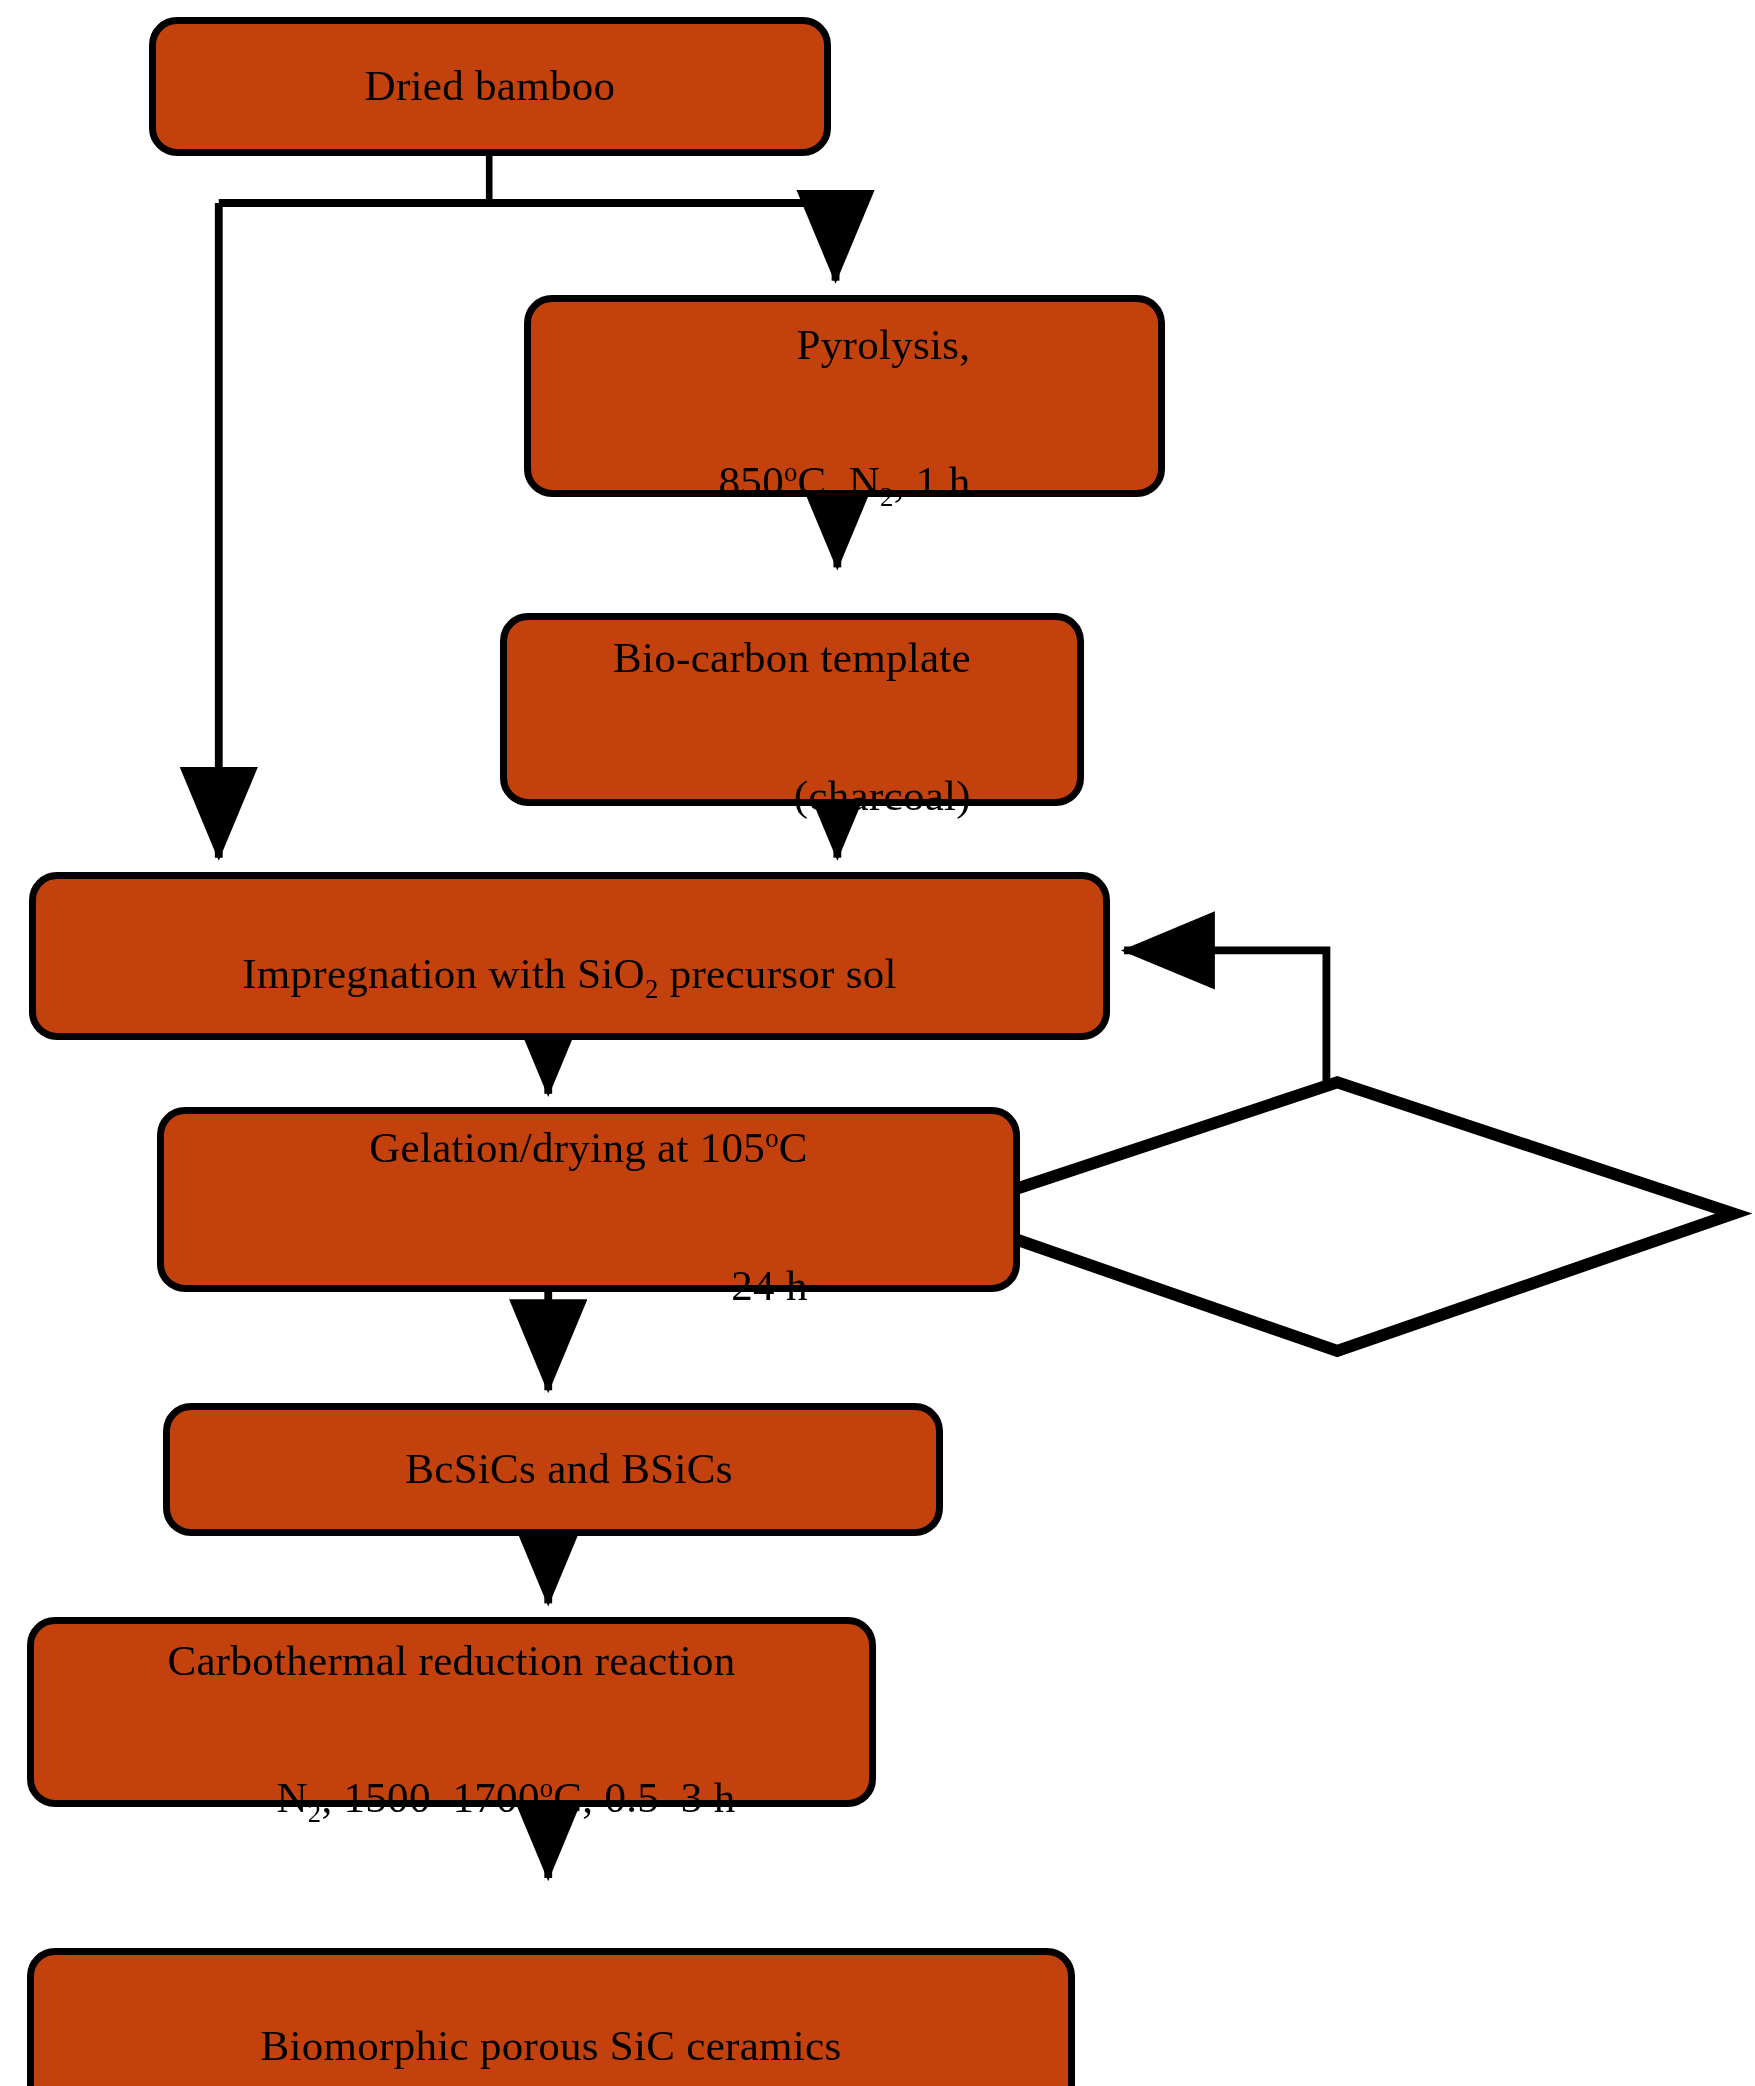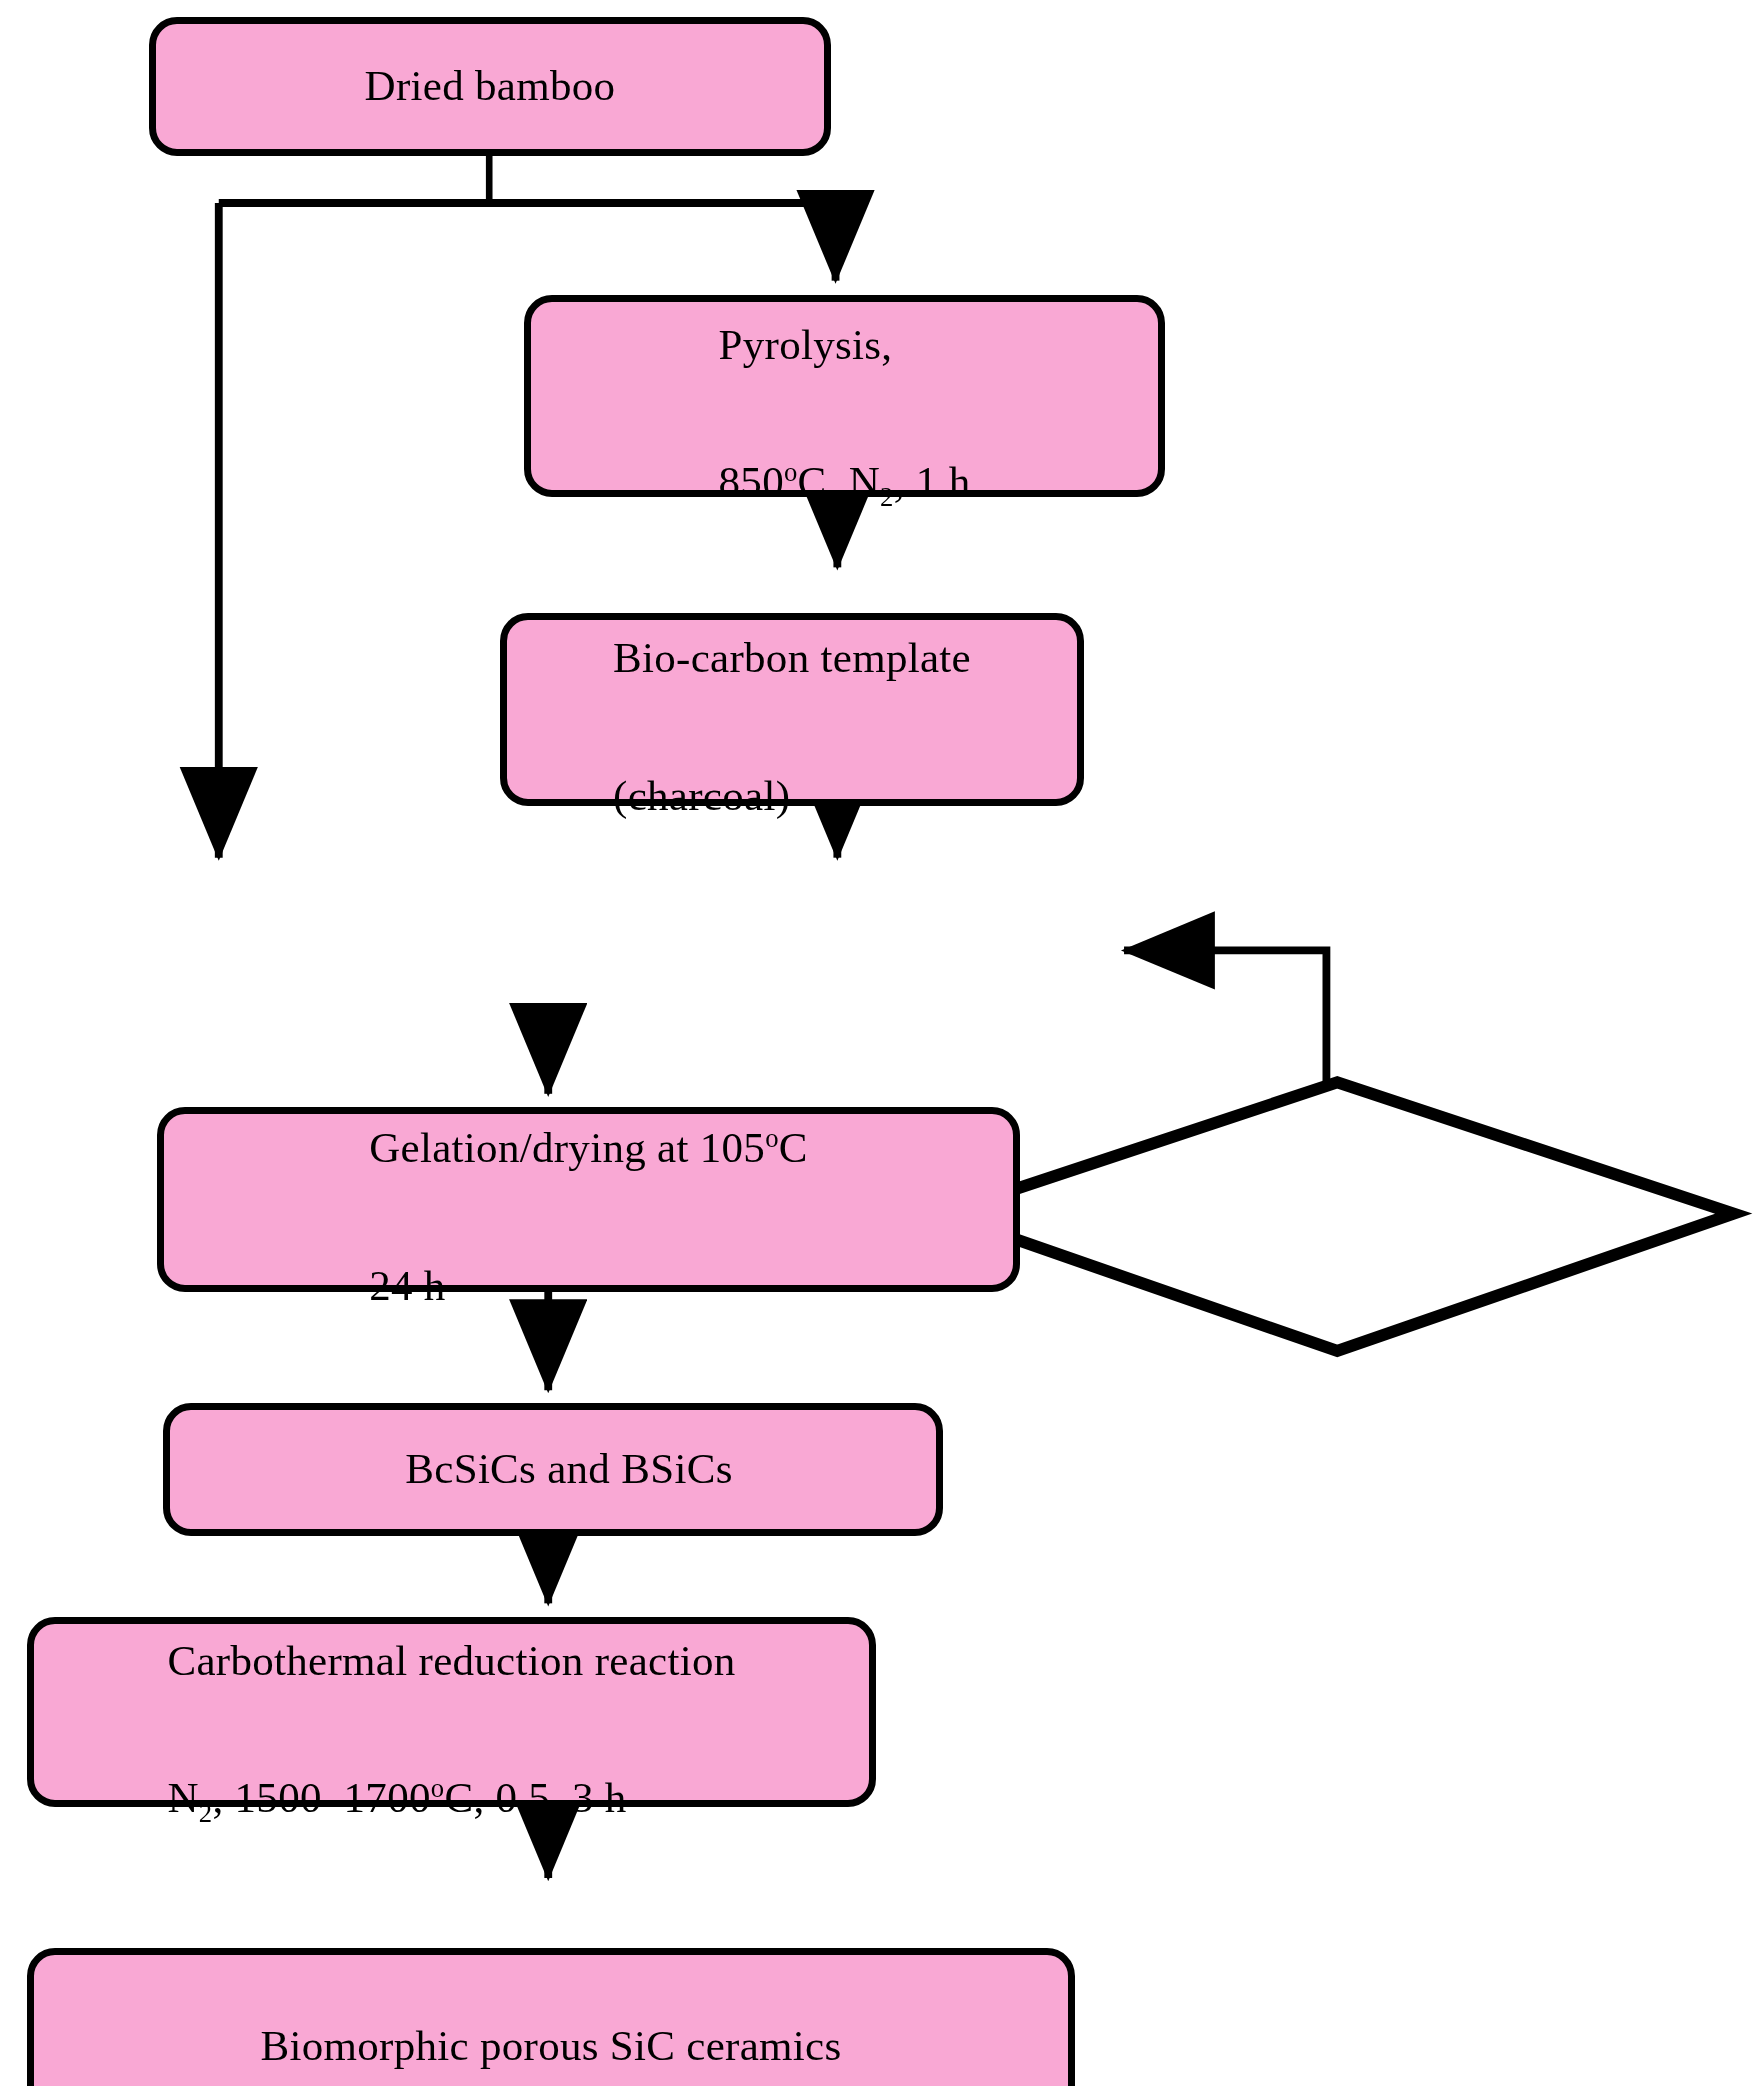--- a/index.html
+++ b/index.html
@@ -10,25 +10,25 @@
     font-family:"Liberation Serif","DejaVu Serif",serif;
     color:#000000;
     overflow:hidden;
   }
   svg#wires{position:absolute;left:0;top:0;width:1756px;height:2087px;overflow:visible;}
   .node{
     position:absolute;
     box-sizing:border-box;
     border:7.8px solid #000000;
     border-radius:28px;
-    background:#f9a8d4;
+    background:#c2410c;
     display:flex;
     align-items:center;
     justify-content:center;
-    text-align:left;
+    text-align:right;
     line-height:1.18;
     font-size:43px;
     letter-spacing:0.3px;
     white-space:pre-line;
     z-index:2;
   }
   .node .lines{display:block;}
   .node .ln{display:block;margin-top:36px;}
   sup{font-size:0.62em;vertical-align:super;line-height:0;}
   sub{font-size:0.62em;vertical-align:sub;line-height:0;}
@@ -117,20 +117,25 @@
     </span>
   </div>
 
   <div class="node" style="left:500px;top:613px;width:584px;height:193px;">
     <span class="lines">
       <span class="ln">Bio-carbon template</span>
       <span class="ln">(charcoal)</span>
     </span>
   </div>
 
+  <div class="node" style="left:29px;top:872px;width:1081px;height:168px;">
+    <span class="lines">
+      <span class="ln"><span>Impregnation  with  SiO</span><sub>2</sub><span> precursor sol</span></span>
+    </span>
+  </div>
 
   <div class="node" style="left:157px;top:1107px;width:863px;height:185px;">
     <span class="lines">
       <span class="ln"><span>Gelation/drying  at 105</span><sup>o</sup><span>C</span></span>
       <span class="ln">24 h</span>
     </span>
   </div>
 
 
   <div class="node" style="left:163px;top:1403px;width:780px;height:133px;padding-left:32px;">

